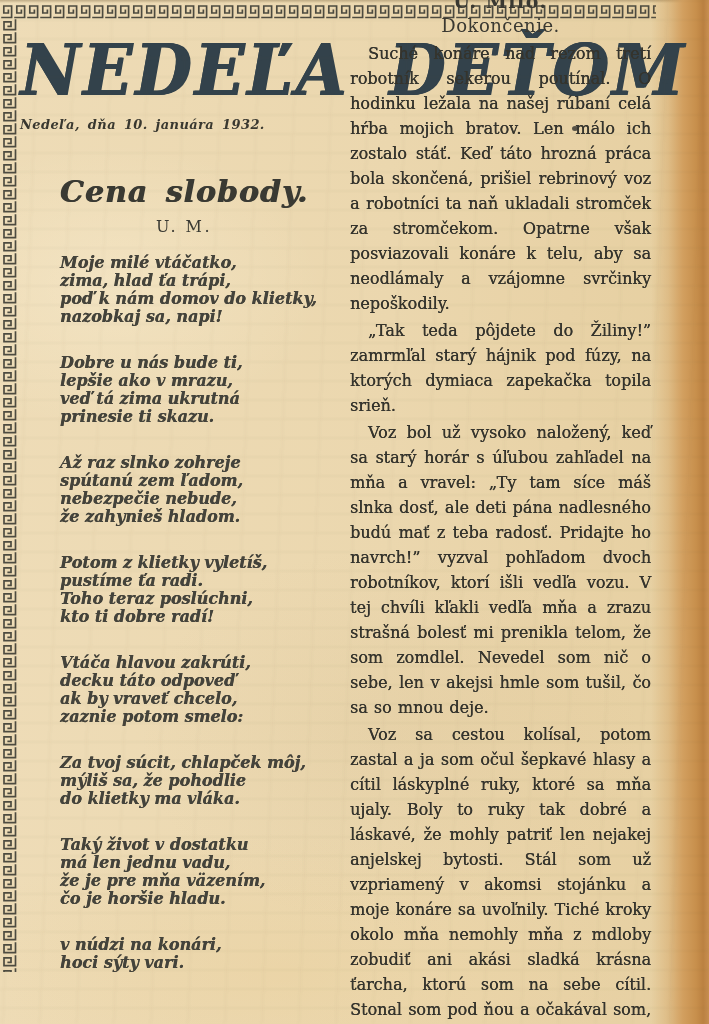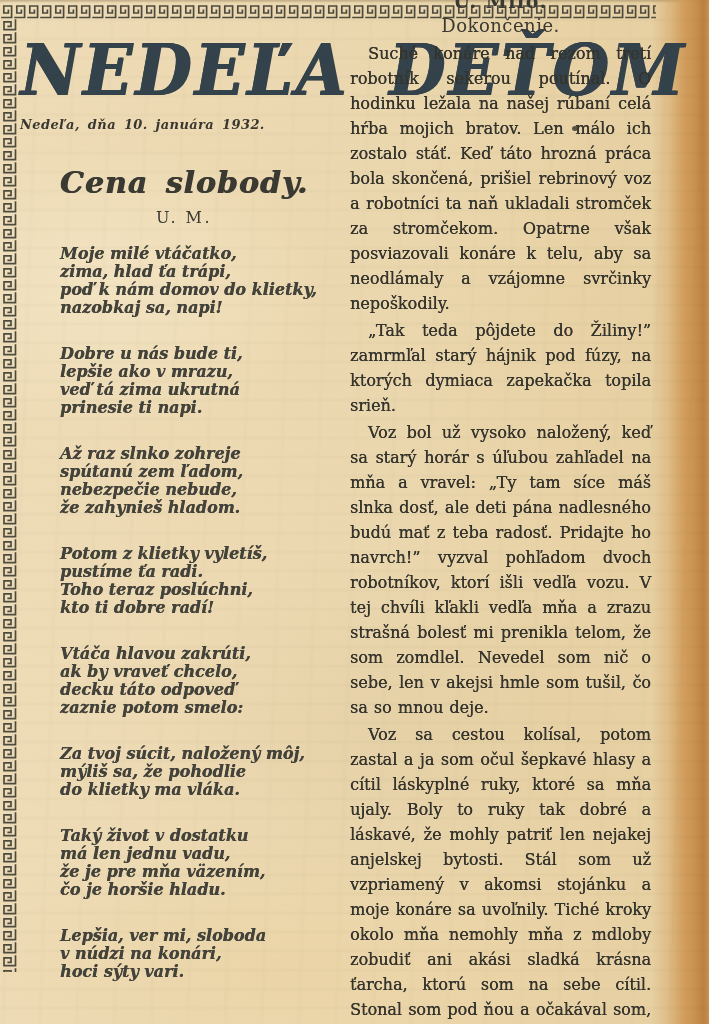--- a/index.html
+++ b/index.html
@@ -162,53 +162,52 @@
           <div class="stanza">
             <div class="poem-line">Moje milé vtáčatko,</div>
             <div class="poem-line">zima, hlad ťa trápi,</div>
             <div class="poem-line">poď k nám domov do klietky,</div>
             <div class="poem-line">nazobkaj sa, napi!</div>
           </div>
           <div class="stanza">
             <div class="poem-line">Dobre u nás bude ti,</div>
             <div class="poem-line">lepšie ako v mrazu,</div>
             <div class="poem-line">veď tá zima ukrutná</div>
-            <div class="poem-line">prinesie ti napi.</div>
+            <div class="poem-line">prinesie ti skazu.</div>
           </div>
           <div class="stanza">
             <div class="poem-line">Až raz slnko zohreje</div>
             <div class="poem-line">spútanú zem ľadom,</div>
             <div class="poem-line">nebezpečie nebude,</div>
             <div class="poem-line">že zahynieš hladom.</div>
           </div>
           <div class="stanza">
             <div class="poem-line">Potom z klietky vyletíš,</div>
             <div class="poem-line">pustíme ťa radi.</div>
             <div class="poem-line">Toho teraz poslúchni,</div>
             <div class="poem-line">kto ti dobre radí!</div>
           </div>
           <div class="stanza">
             <div class="poem-line">Vtáča hlavou zakrúti,</div>
+            <div class="poem-line">decku táto odpoveď</div>
             <div class="poem-line">ak by vraveť chcelo,</div>
-            <div class="poem-line">decku táto odpoveď</div>
             <div class="poem-line">zaznie potom smelo:</div>
           </div>
           <div class="stanza">
-            <div class="poem-line">Za tvoj súcit, naložený môj,</div>
+            <div class="poem-line">Za tvoj súcit, chlapček môj,</div>
             <div class="poem-line">mýliš sa, že pohodlie</div>
             <div class="poem-line">do klietky ma vláka.</div>
           </div>
           <div class="stanza">
             <div class="poem-line">Taký život v dostatku</div>
             <div class="poem-line">má len jednu vadu,</div>
             <div class="poem-line">že je pre mňa väzením,</div>
             <div class="poem-line">čo je horšie hladu.</div>
           </div>
           <div class="stanza">
-            <div class="poem-line">Lepšia, ver mi, sloboda</div>
             <div class="poem-line">v núdzi na konári,</div>
             <div class="poem-line">hoci sýty vari.</div>
           </div>
         </div>
     </section>
 
     <div class="divider"></div>
 
     <section class="col-right">
       <h2 class="story-title">Zelený šuhaj.</h2>

